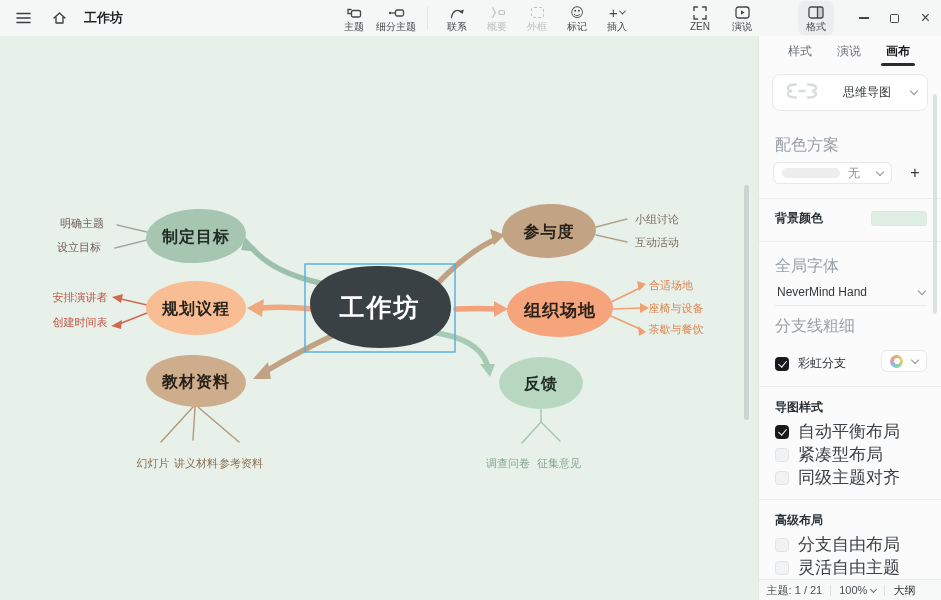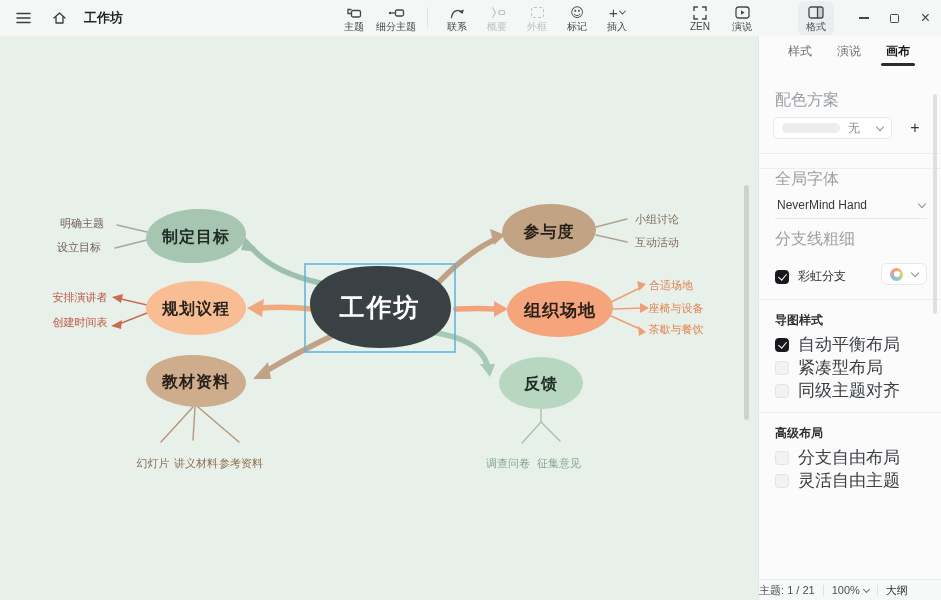--- a/index.html
+++ b/index.html
@@ -52,21 +52,21 @@
   .ptab { font-size:12px; color:#6a7075; padding:6px 1px; position:relative; }
   .ptab.active { color:#17191b; font-weight:700; }
   .ptab.active::after { content:""; position:absolute; left:-4px; right:-4px; bottom:0; height:2.5px;
                         background:#2a2d30; border-radius:2px; }
   .structure-card { margin:8px 13px 0; height:37px; background:#fff; border:1px solid #e7e9e9;
                     border-radius:8px; display:flex; align-items:center; padding:0 10px 0 8px; }
   .structure-card .name { flex:1; text-align:center; font-size:12px; color:#33373a; }
   .chev { width:6px; height:6px; border-right:1.3px solid #8a9094; border-bottom:1.3px solid #8a9094;
           transform:rotate(45deg); display:inline-block; flex:0 0 auto; margin-top:-3px; }
   .plabel { font-size:16px; color:#9ba1a6; margin:0 16px; }
-  .mt24 { margin-top:24px; } .mt14 { } .mt8 { margin-top:8px; } .mt10 { margin-top:10px; }
+  .mt24 { margin-top:24px; } .mt14 { margin-top:14px; } .mt8 { margin-top:8px; } .mt10 { margin-top:10px; }
   .scheme-row { display:flex; align-items:center; margin:6px 13px 0 14px; gap:10px; }
   .scheme-select { flex:1; height:22px; background:#fff; border:1px solid #e7e9e9; border-radius:6px;
                    display:flex; align-items:center; padding:0 8px; gap:8px; }
   .strip { width:58px; height:10px; border-radius:5px; background:#ededee; }
   .scheme-select .val { flex:1; font-size:12px; color:#8b9094; }
   .addbtn { width:26px; text-align:center; font-size:16px; color:#33373a; line-height:22px; }
   .divider { border-top:1px solid #ededee; margin-top:14px; }
   .kv-row { display:flex; align-items:center; justify-content:space-between; margin:11px 14px 0 16px; }
   .kv-row .k { font-size:12px; font-weight:700; color:#2d3235; }
   .swatch { width:56px; height:15px; border-radius:3px; border:1px solid #e0e6e2; }
@@ -81,21 +81,21 @@
   .rainbow-row .rl { flex:1; display:flex; align-items:center; gap:9px; font-size:12px; color:#2f3437; }
   .mini-select { width:46px; height:22px; border:1px solid #e7e9e9; border-radius:6px; background:#fff;
                  display:flex; align-items:center; justify-content:space-evenly; }
   .donut { width:13px; height:13px; border-radius:50%; position:relative;
            background:conic-gradient(#f0a46b,#e5d16d,#9ccf98,#82c3e4,#e09cab,#f0a46b); }
   .donut::after { content:""; position:absolute; inset:3.5px; background:#fff; border-radius:50%; }
   .sectitle { font-size:12px; font-weight:700; color:#2b3033; margin:12px 16px 0; }
   .pscrollbar { position:absolute; right:4px; top:58px; width:4px; height:220px; border-radius:2px; background:#dee1e2; }
 
   .pstatus { flex:0 0 21px; border-top:1px solid #e7e8e9; background:#f7f8f8; display:flex; align-items:center;
-             justify-content:flex-start; font-size:11px; color:#4b5054; padding-right:18px; }
+             justify-content:center; font-size:11px; color:#4b5054; padding-right:18px; }
   .pstatus .sep { width:1px; height:11px; background:#dfe1e2; margin:0 8px; }
   .zoomchev { width:5px; height:5px; border-right:1.2px solid #6a7075; border-bottom:1.2px solid #6a7075;
               transform:rotate(45deg); display:inline-block; margin:-2px 0 0 4px; }
 
   svg text { font-family:"Liberation Sans","DejaVu Sans",sans-serif; }
 </style>
 </head>
 <body>
 
 <div class="app">
@@ -344,33 +344,50 @@
     </div>
 
     <div class="panel">
       <div class="panel-scroll">
         <div class="ptabs">
           <span class="ptab">样式</span>
           <span class="ptab">演说</span>
           <span class="ptab active">画布</span>
         </div>
 
+        <div class="structure-card">
+          <span>
+            <svg width="42" height="20" viewBox="0 0 42 20">
+                <g fill="none" stroke="#d8dcde" stroke-width="2.4" stroke-linecap="round">
+                  <path d="M15,3.5 C5,3.5 5,9 11,10 C5,11 5,16.5 15,16.5"></path>
+                  <path d="M27,3.5 C37,3.5 37,9 31,10 C37,11 37,16.5 27,16.5"></path>
+                  <line x1="18.5" y1="10" x2="23.5" y2="10"></line>
+                </g>
+              </svg>
+          </span>
+          <span class="name">思维导图</span>
+          <span class="chev"></span>
+        </div>
 
         <div class="plabel mt24">配色方案</div>
         <div class="scheme-row">
           <div class="scheme-select">
             <span class="strip"></span>
             <span class="val">无</span>
             <span class="chev"></span>
           </div>
           <span class="addbtn">+</span>
         </div>
 
         <div class="divider"></div>
 
+        <div class="kv-row">
+          <span class="k">背景颜色</span>
+          <span class="swatch" style="background: rgb(223, 238, 229);"></span>
+        </div>
 
         <div class="divider"></div>
 
         <div class="plabel mt14">全局字体</div>
         <div class="pselect">
           <span>NeverMind Hand</span>
           <span class="chev"></span>
         </div>
 
         <div class="plabel mt10">分支线粗细</div>

